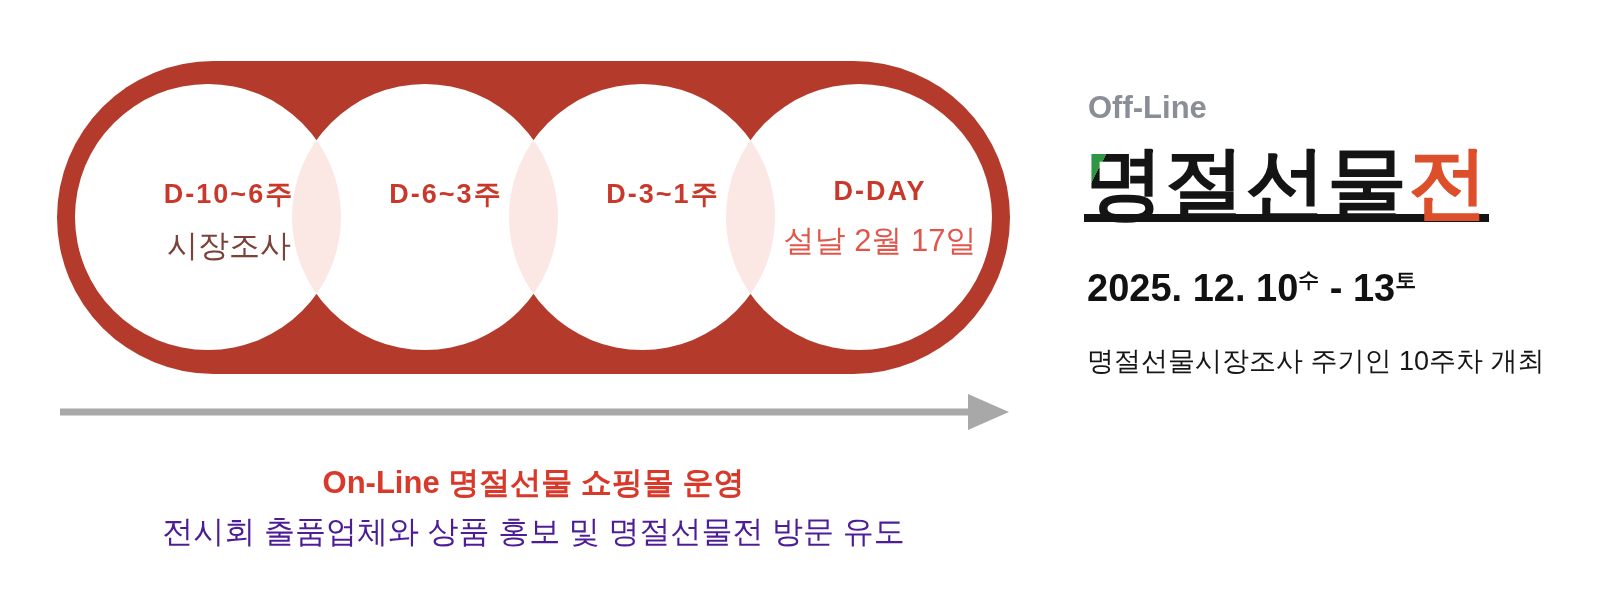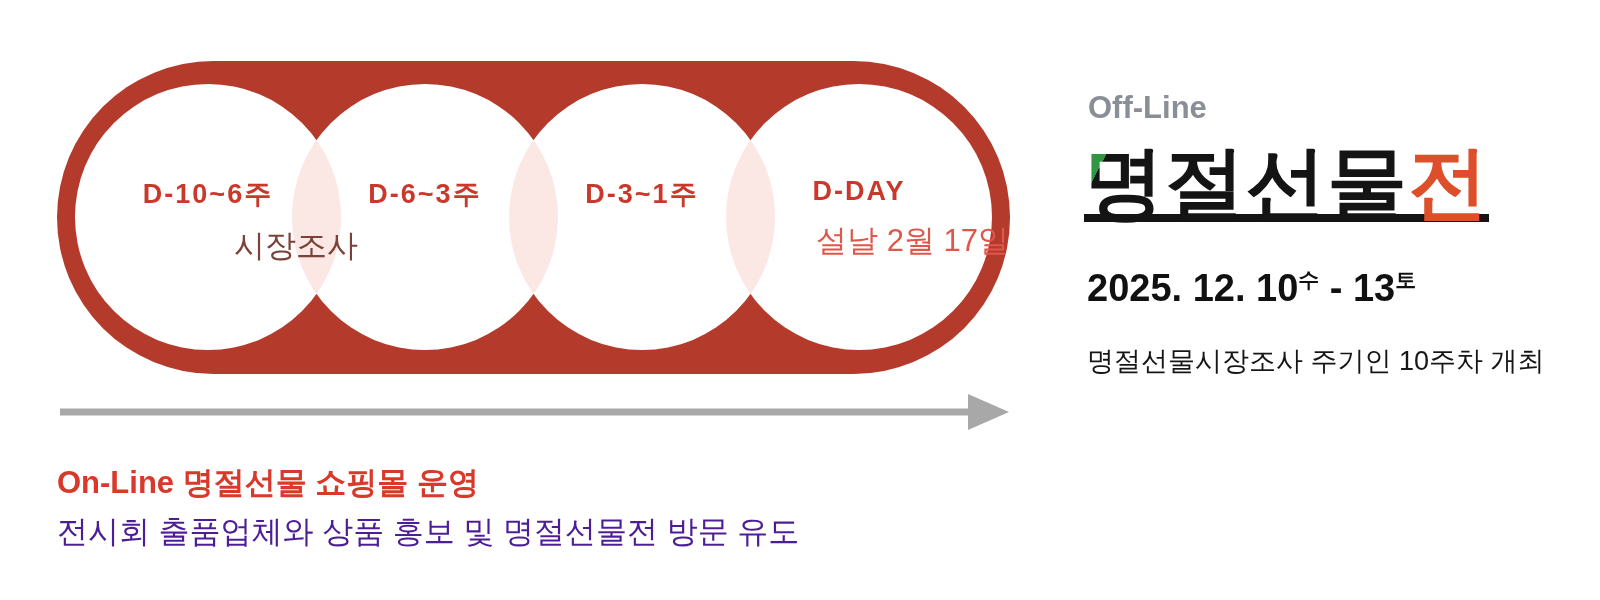--- a/index.html
+++ b/index.html
@@ -3,27 +3,27 @@
 <meta charset="utf-8">
 <style>
   html,body{margin:0;padding:0;}
   body{
     width:1600px;height:600px;position:relative;background:#ffffff;
     font-family:"Liberation Sans", sans-serif;overflow:hidden;
   }
   #diagram-svg{position:absolute;left:0;top:0;}
 
   
-  .step-text{position:absolute;width:300px;text-align:center;}
+  .step-text{position:absolute;width:300px;text-align:center;padding-left:21px;}
   .step-dday{font-size:27px;font-weight:bold;letter-spacing:2px;color:#C9392B;}
-  .step-label{font-size:31px;margin-top:13px;color:#7A4238;text-align:right;}
+  .step-label{font-size:31px;margin-top:13px;color:#7A4238;}
   .step-label.final{color:#E0564B;}
 
   
-  .online-block{position:absolute;left:57px;top:462px;width:953px;}
+  .online-block{position:absolute;left:57px;top:462px;width:953px;text-align:center;}
   .online-title{font-size:31px;font-weight:bold;color:#D8392B;}
   .online-subtitle{font-size:31px;color:#4c1d95;margin-top:7px;}
 
   
   .offline-label{position:absolute;left:1088px;top:90px;font-size:31px;font-weight:bold;color:#8A8E96;}
   .offline-title{
     position:absolute;left:1084px;top:130px;font-size:80px;font-weight:bold;
     color:#141414;letter-spacing:1px;white-space:nowrap;
     font-family:"Liberation Serif", serif;
     text-decoration:underline;

